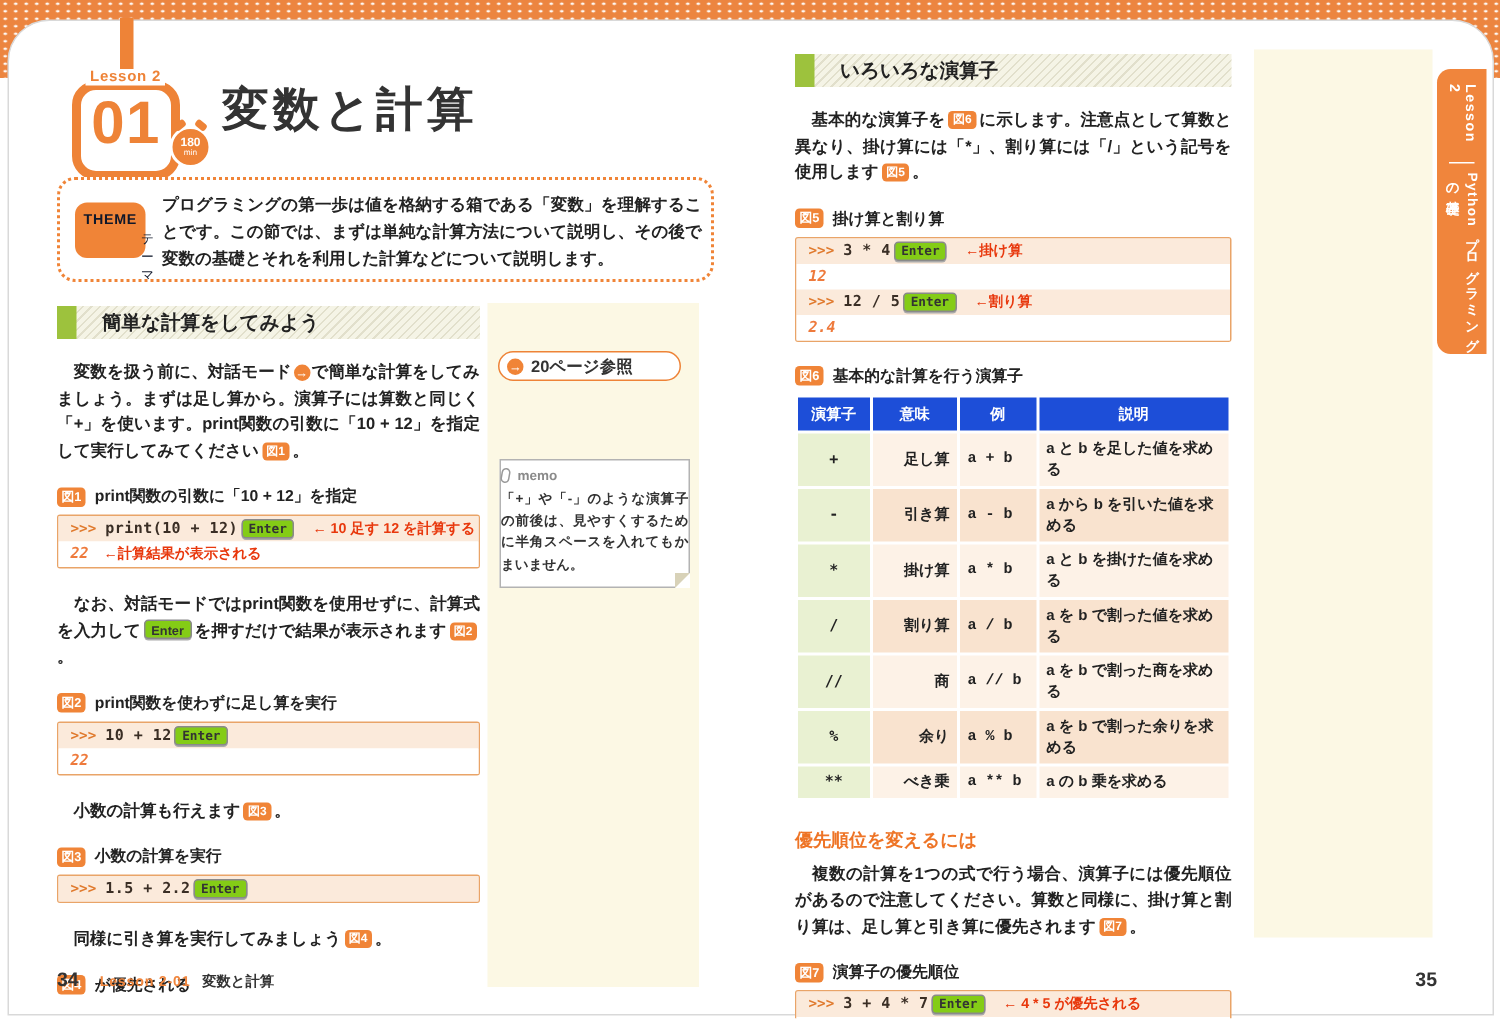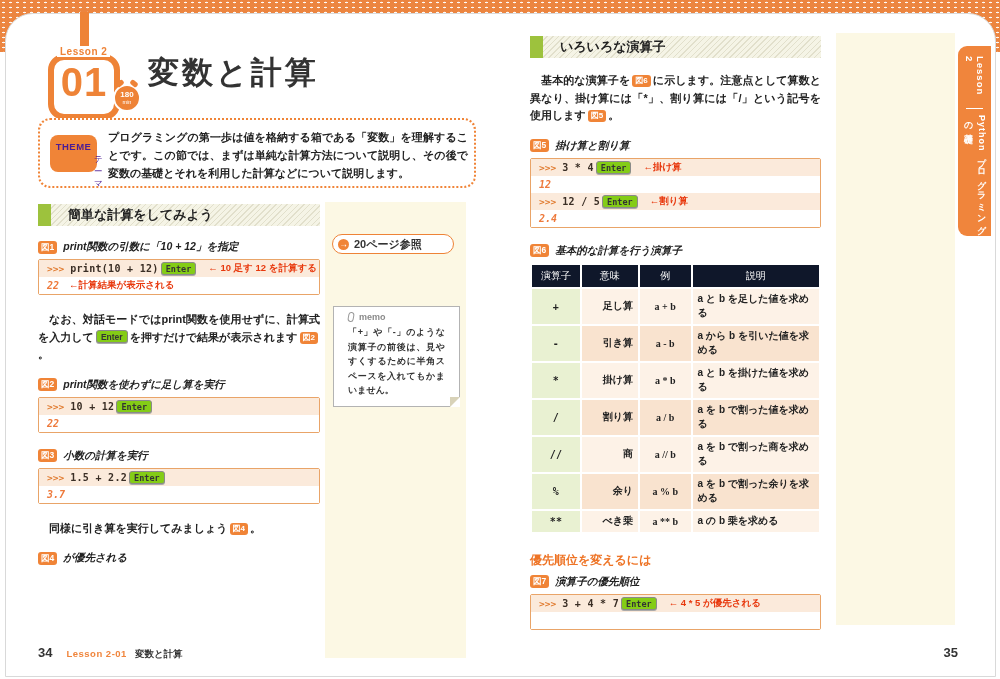--- a/index.html
+++ b/index.html
@@ -46,21 +46,21 @@
   .clock:before { left:1px; transform:rotate(-40deg); }
   .clock:after { right:1px; transform:rotate(40deg); }
   .main-title { position:absolute; left:148px; top:52px; font-size:31px; font-weight:800; color:#333; letter-spacing:3px; }
   
   .theme-box {
     position:absolute; left:38px; top:118px; width:438px; height:70px;
     border:2.5px dotted #F08437; border-radius:12px; background:#fff;
   }
   .theme-badge {
     position:absolute; left:10px; top:15px; width:47px; height:37px; background:#F08437;
-    border-radius:8px; color:#4c1d95; text-align:center; padding-top:6px;
+    border-radius:8px; color:#0f172a; text-align:center; padding-top:6px;
   }
   .theme-badge .l1 { display:block; font-size:9.5px; font-weight:800; letter-spacing:.5px; }
   .theme-badge .l2 { display:block; font-size:8.5px; margin-top:2px;padding-left:44px; }
   .theme-text {
     position:absolute; left:68px; top:8px; width:360px;
     font-size:11px; font-weight:600; line-height:18px; text-align:justify; color:#222;
   }
   
   .col { position:absolute; }
   .col-left-main  { left:38px;  top:204px; width:282px; }
@@ -90,49 +90,49 @@
     display:inline-block; background:#84cc16; border:1px solid #8a8a8a; border-radius:3px;
     font-size:8.5px; font-weight:700; color:#333; line-height:10px; padding:1px 4px 0;
     vertical-align:1px; margin:0 2px; box-shadow:0 1px 0 #aaa;
   }
   
   .figlabel { display:flex; align-items:center; margin-bottom:5px; }
   .figbadge {
     background:#F08437; color:#fff; font-size:8.5px; font-weight:700; border-radius:3px;
     padding:1px 3px; margin-right:6px; line-height:11px;
   }
-  .figtitle { font-size:10.5px; font-weight:800; color:#222;font-style:italic; }
+  .figtitle { font-size:10.5px; font-weight:800; color:#222; }
   .figbox { border:1px solid #E9A468; border-radius:2px; background:#fff; margin-bottom:16px; }
   .crow { display:flex; align-items:center; height:17px; padding-left:8px; font-family:"DejaVu Sans Mono","Liberation Mono",monospace; }
   .crow.cmd { background:#FBEADB; }
   .crow.out { background:#fff; }
   .prompt { color:#E07A2E; font-size:9.5px; font-weight:700; margin-right:6px; }
   .codetxt { color:#3a2e25; font-size:10px; font-weight:700; letter-spacing:.3px; }
   .outval { color:#EE7A3C; font-size:10px; font-weight:700; font-style:italic; }
   .cnote { color:#E8380D; font-size:9.5px; font-weight:700; margin-left:10px; font-family:"Liberation Sans","DejaVu Sans",sans-serif; }
   
   .optable { border-collapse:separate; border-spacing:2px; width:100%; margin-bottom:18px; }
   .optable th {
-    background:#0f172a; color:#fff; font-size:10px; font-weight:400; padding:4px 2px; text-align:center;
+    background:#1d4ed8; color:#fff; font-size:10px; font-weight:700; padding:4px 2px; text-align:center;
   }
   .optable td { font-size:10px; padding:3.5px 5px; color:#222; font-weight:600; }
   .optable td.op   { background:#E9F1D2; text-align:center; font-family:"DejaVu Sans Mono",monospace; font-weight:700; }
   .optable td.mean { text-align:right; }
-  .optable td.ex   { text-align:center; font-family:Liberation Serif, serif; }
+  .optable td.ex   { font-family:Liberation Mono, monospace; }
   .optable tr.odd  td:not(.op) { background:#FDF2E7; }
   .optable tr.even td:not(.op) { background:#F9E3CF; }
   
   .pageref {
     position:absolute; left:7px; top:32px; width:122px; height:20px; background:#fff;
     border:1.5px solid #EE8337; border-radius:11px; display:flex; align-items:center; padding-left:4px;
   }
   .pageref .txt { font-size:11px; font-weight:700; color:#333; margin-left:4px; }
   .memo {
     position:absolute; left:8px; top:104px; width:127px; background:#fff;
-    border:1px solid #b3b3b3; padding:5px 14px 8px;
+    border:1px solid #b3b3b3; padding:5px 0 8px;
   }
   .memo .head { display:flex; align-items:center; color:#8a8a8a; font-size:9px; font-weight:700; margin-bottom:3px; }
   .clip { display:inline-block; width:6px; height:10px; border:1.5px solid #999; border-radius:3px; transform:rotate(10deg); margin-right:5px; }
   .memo .body { font-size:9px; font-weight:600; line-height:14.5px; color:#333; text-align:justify; }
   .memo .fold {
     position:absolute; right:-1px; bottom:-1px; width:0; height:0;
     border-left:10px solid #d8d2b8; border-bottom:10px solid #fff; 
   }
   
   .footer-left { position:absolute; left:38px; top:645px; display:flex; align-items:baseline; }
@@ -173,20 +173,21 @@
     <div class="theme-badge">
       <span class="l1">THEME</span>
       <span class="l2">テーマ</span>
     </div>
     <p class="theme-text">プログラミングの第一歩は値を格納する箱である「変数」を理解することです。この節では、まずは単純な計算方法について説明し、その後で変数の基礎とそれを利用した計算などについて説明します。</p>
   </div>
 
   <div class="col col-left-main">
     <div class="sechead">簡単な計算をしてみよう</div>
 
+    <p class="para"><span>　変数を扱う前に、対話モード</span><span class="aicon">→</span><span>で簡単な計算をしてみましょう。まずは足し算から。演算子には算数と同じく「+」を使います。print関数の引数に「10 + 12」を指定して実行してみてください</span><span class="iref">図1</span><span>。</span></p>
 
     <div class="figlabel">
       <span class="figbadge">図1</span>
       <span class="figtitle">print関数の引数に「10 + 12」を指定</span>
     </div>
     <div class="figbox">
       <div class="crow cmd">
         <span class="prompt">&gt;&gt;&gt;</span>
         <span class="codetxt">print(10 + 12)</span>
         <span class="keycap">Enter</span>
@@ -208,33 +209,31 @@
       <div class="crow cmd">
         <span class="prompt">&gt;&gt;&gt;</span>
         <span class="codetxt">10 + 12</span>
         <span class="keycap">Enter</span>
       </div>
       <div class="crow out">
         <span class="outval">22</span>
       </div>
     </div>
 
+    <p class="para"><span>　小数の計算も行えます</span><span class="iref">図3</span><span>。</span></p>
 
     <div class="figlabel">
       <span class="figbadge">図3</span>
       <span class="figtitle">小数の計算を実行</span>
     </div>
     <div class="figbox">
       <div class="crow cmd">
         <span class="prompt">&gt;&gt;&gt;</span>
         <span class="codetxt">1.5 + 2.2</span>
         <span class="keycap">Enter</span>
-      </div>
-      <div class="crow out">
-        <span class="outval">3.7</span>
       </div>
     </div>
 
     <p class="para"><span>　同様に引き算を実行してみましょう</span><span class="iref">図4</span><span>。</span></p>
 
     <div class="figlabel">
       <span class="figbadge">図4</span>
       <span class="figtitle">が優先される</span>
     </div>
 
@@ -339,20 +338,21 @@
             <td class="op">**</td>
             <td class="mean">べき乗</td>
             <td class="ex">a ** b</td>
             <td>a の b 乗を求める</td>
           </tr>
       </tbody>
     </table>
 
     <div class="subhead">優先順位を変えるには</div>
 
+    <p class="para"><span>　複数の計算を1つの式で行う場合、演算子には優先順位があるので注意してください。算数と同様に、掛け算と割り算は、足し算と引き算に優先されます</span><span class="iref">図7</span><span>。</span></p>
 
     <div class="figlabel">
       <span class="figbadge">図7</span>
       <span class="figtitle">演算子の優先順位</span>
     </div>
     <div class="figbox">
       <div class="crow cmd">
         <span class="prompt">&gt;&gt;&gt;</span>
         <span class="codetxt">3 + 4 * 7</span>
         <span class="keycap">Enter</span>

